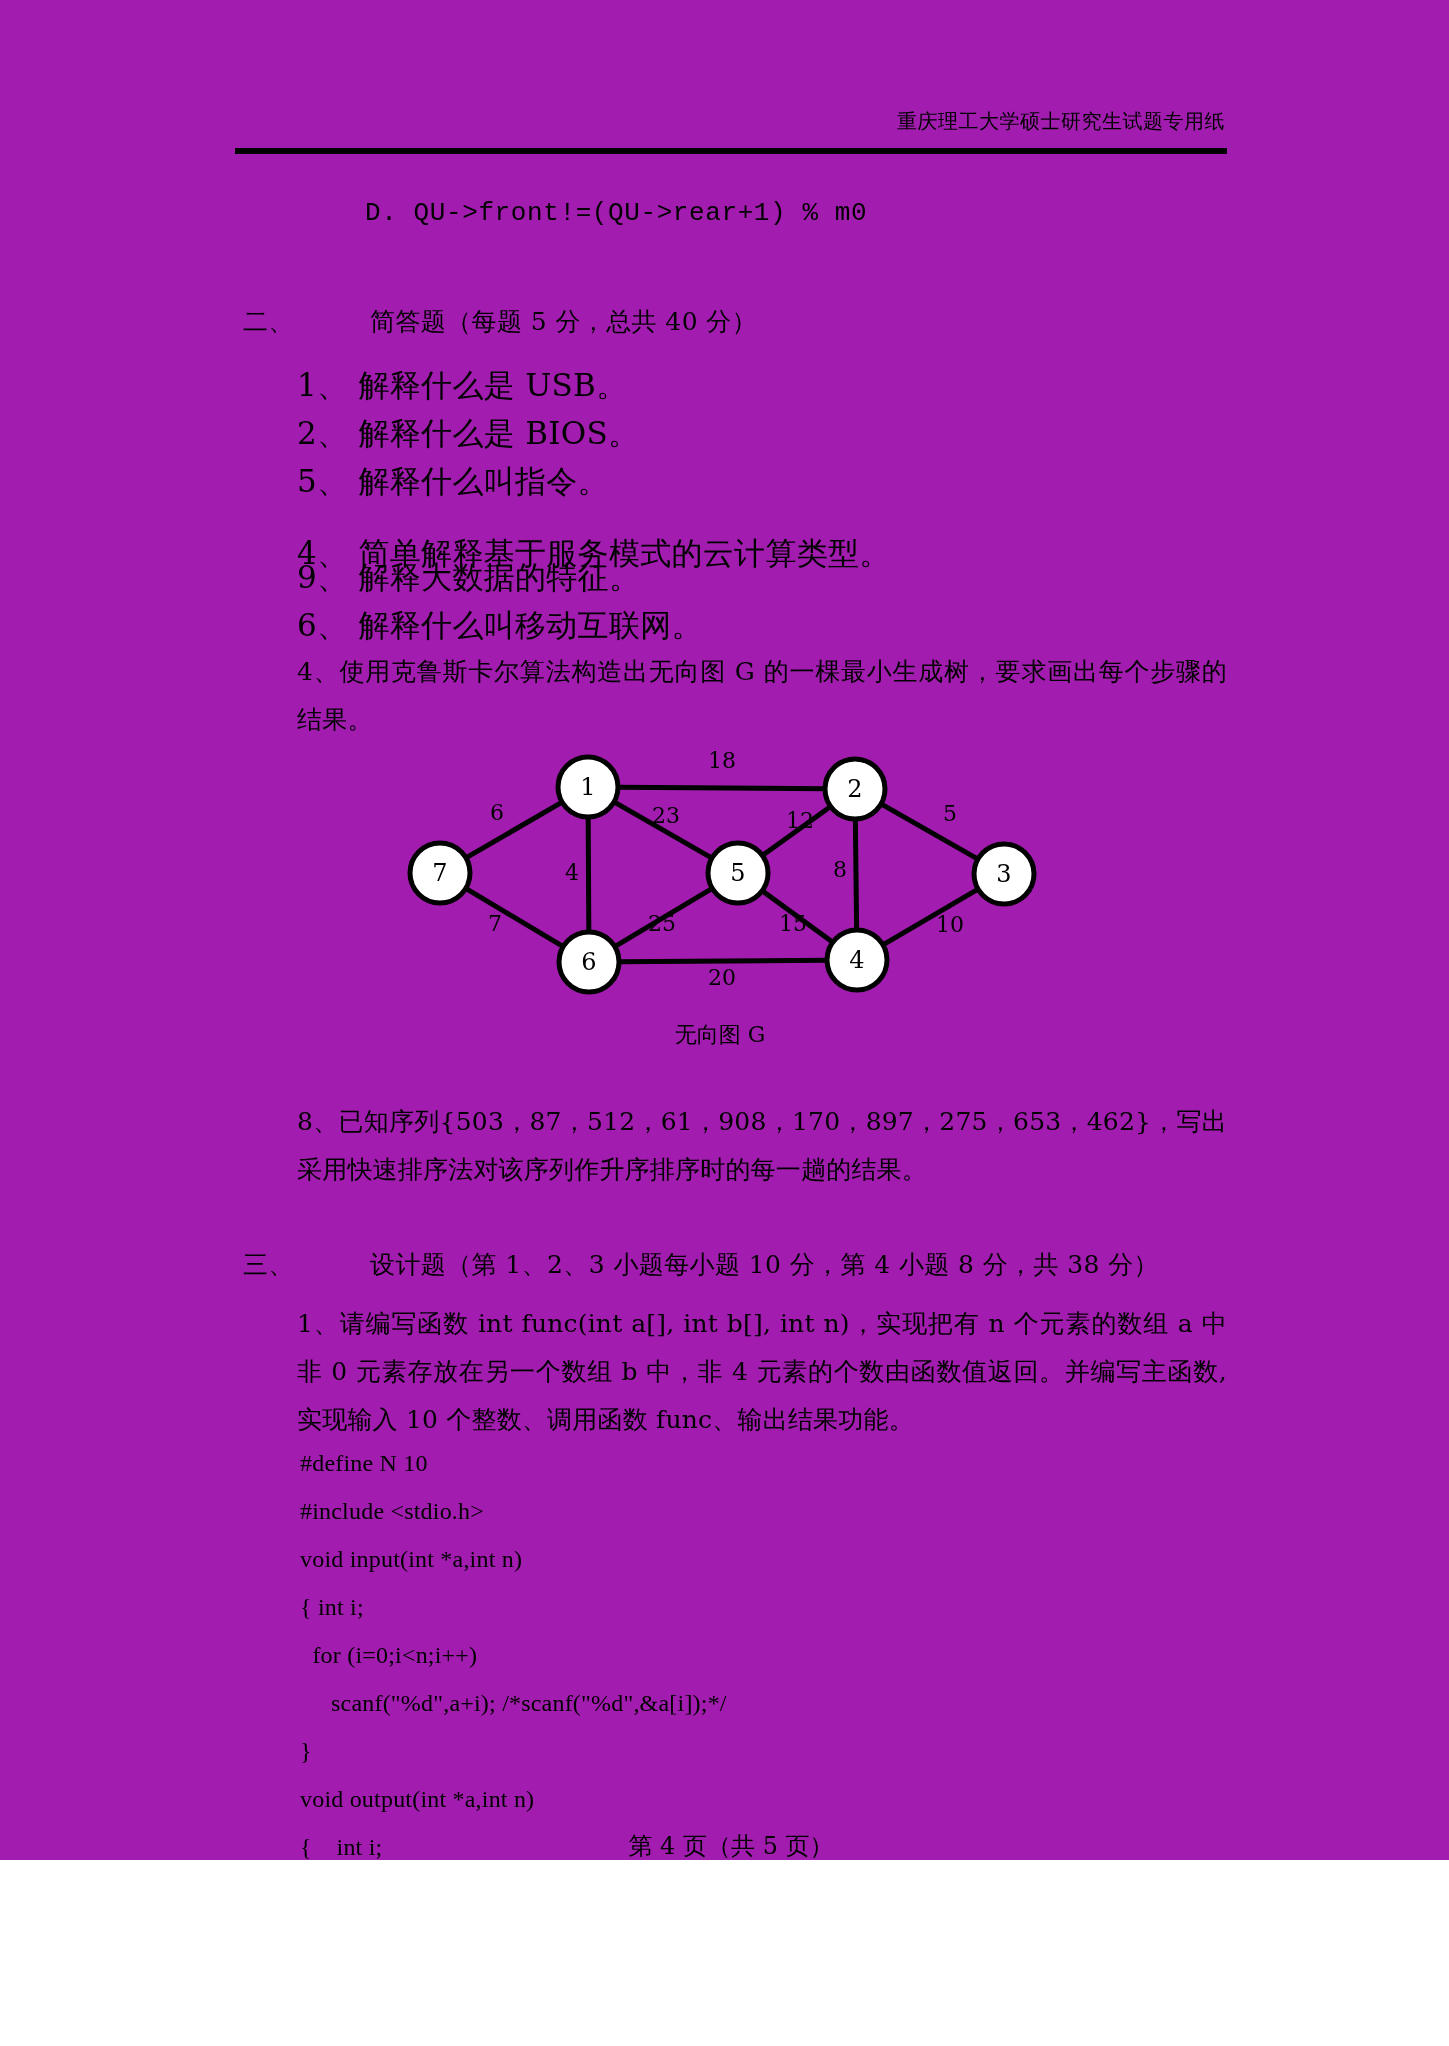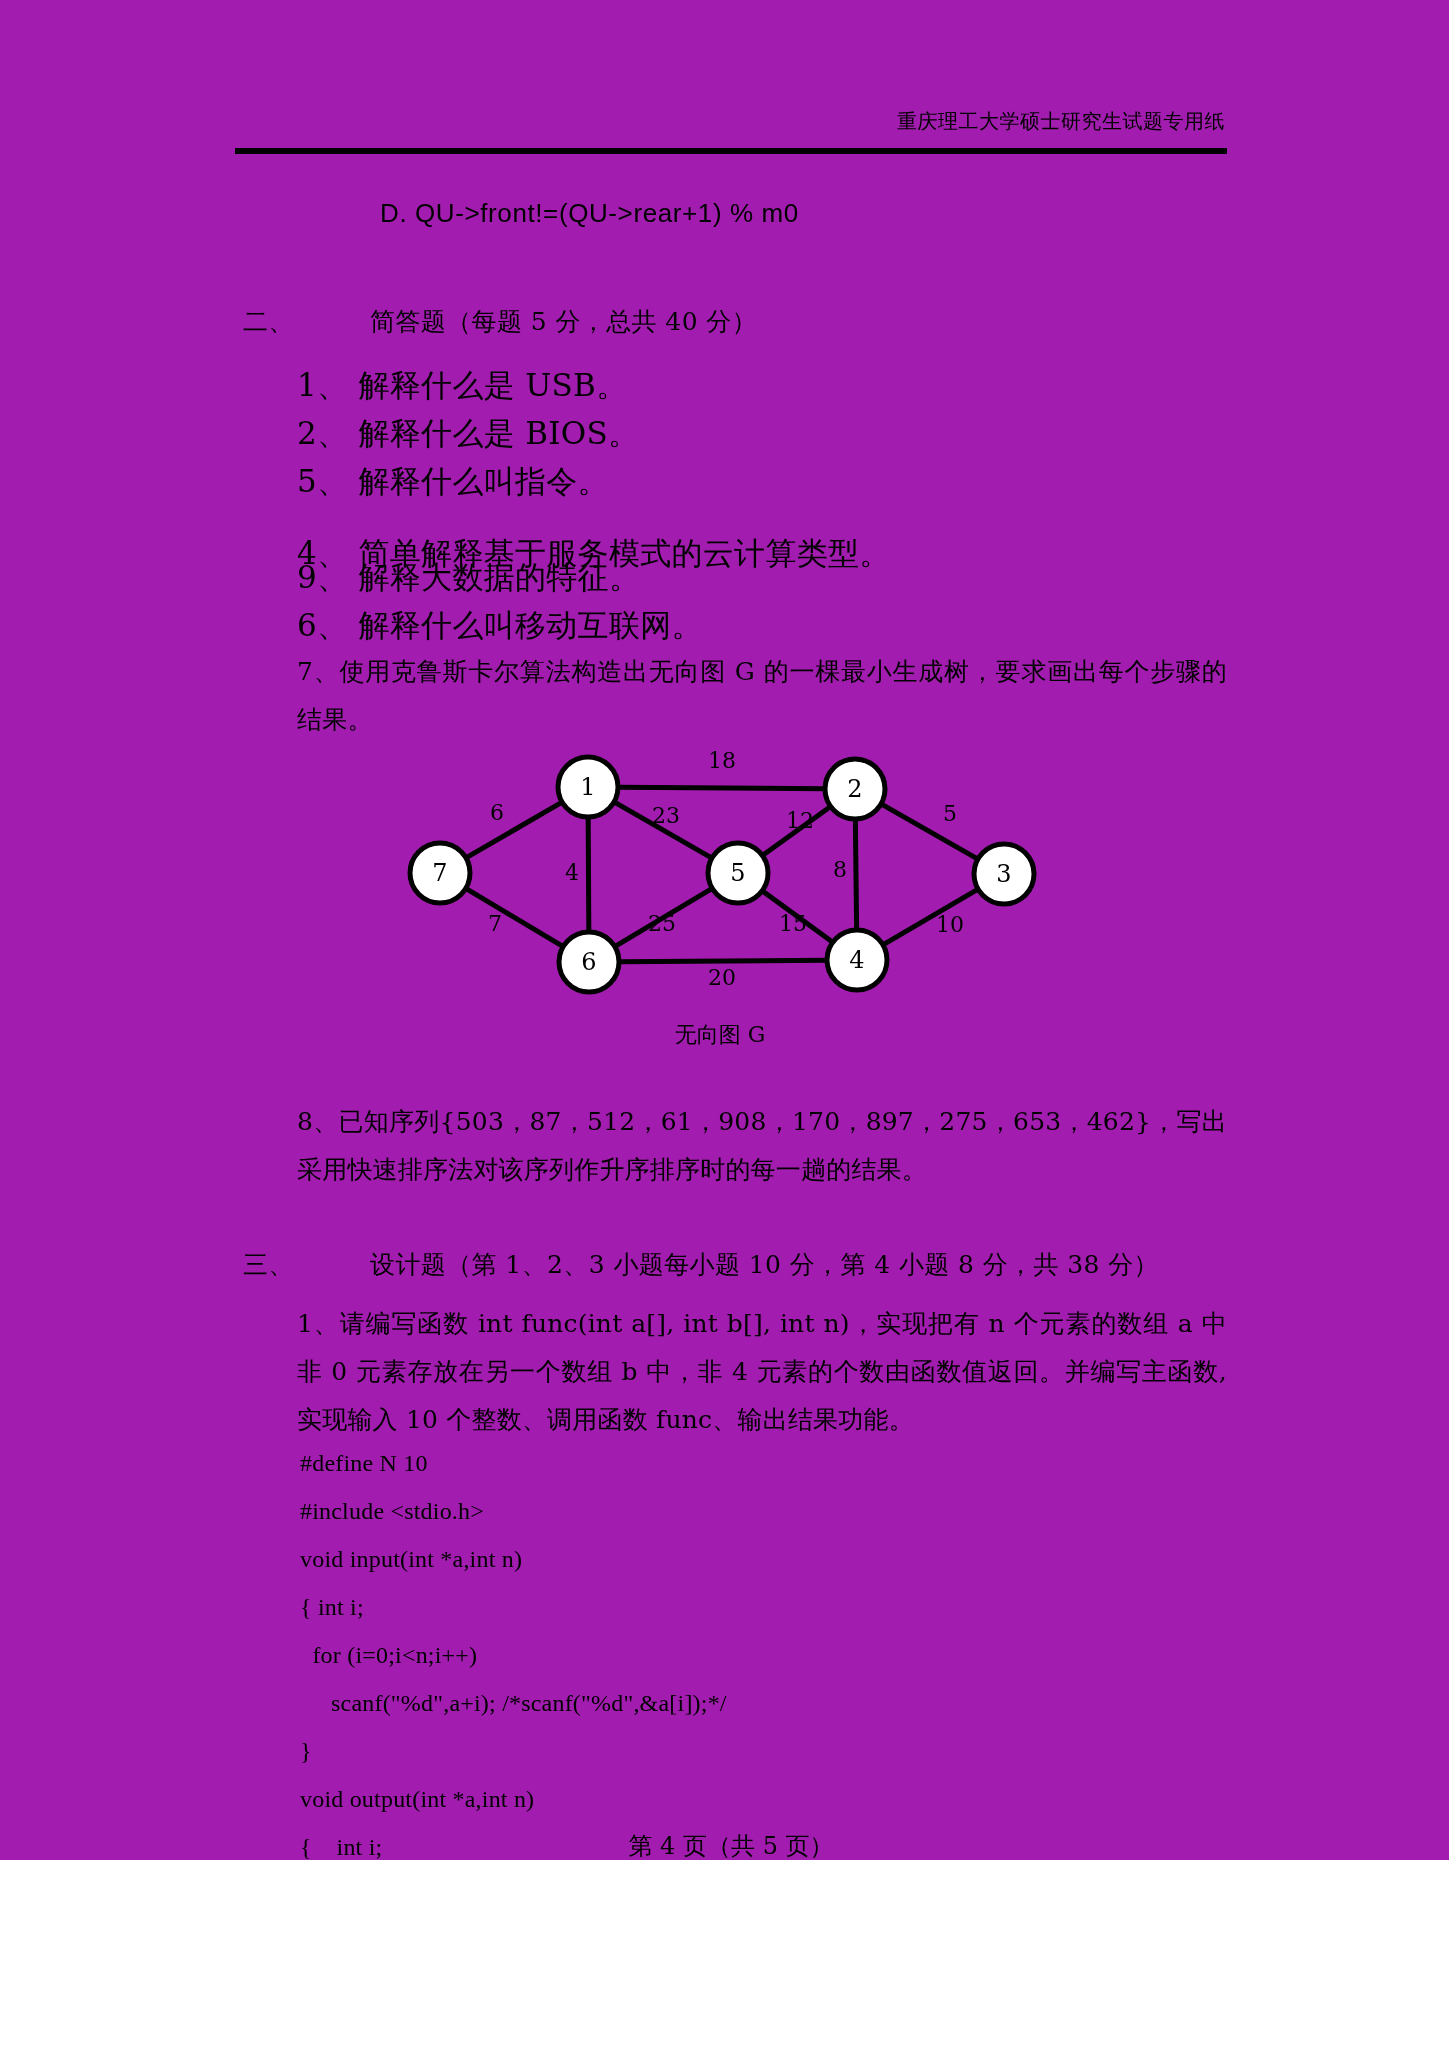--- a/index.html
+++ b/index.html
@@ -41,25 +41,25 @@
   }
 
   
   .txt {
     position: absolute;
     font-family: "DejaVu Serif", "Liberation Serif", serif;
     color: #000;
     white-space: nowrap;
   }
   .opt-d {
-    left: 380px;
+    left: 365px;
     top: 198px;
     font-size: 26px;
     letter-spacing: 0.6px;
-    font-family: Liberation Sans, sans-serif;
+    font-family: Liberation Mono, monospace;
   }
   .sec-head {
     font-size: 25px;
     letter-spacing: 0.4px;
   }
   .sec2 { left: 243px; top: 305px; text-align: center; }
   .sec3 { left: 243px; top: 1248px; }
 
   .qitem {
     font-size: 31px;
@@ -136,21 +136,21 @@
 
   <div class="txt sec-head sec2">二、　　　简答题（每题 5 分，总共 40 分）</div>
 
   <div class="txt qitem q1">1、  解释什么是 USB。</div>
   <div class="txt qitem q2">2、  解释什么是 BIOS。</div>
   <div class="txt qitem q3">5、  解释什么叫指令。</div>
   <div class="txt qitem q4">4、  简单解释基于服务模式的云计算类型。</div>
   <div class="txt qitem q5">9、  解释大数据的特征。</div>
   <div class="txt qitem q6">6、  解释什么叫移动互联网。</div>
 
-  <div class="wrapblock q7">7、使用克鲁斯卡尔算法构造出无向图 G 的一棵最小生成树，要求画出每个步骤的结果。</div>
+  <div class="wrapblock q7">4、使用克鲁斯卡尔算法构造出无向图 G 的一棵最小生成树，要求画出每个步骤的结果。</div>
 
   <div id="figure">
     <svg width="840" height="280" viewBox="0 0 840 280">
       <g id="edge-layer" stroke="#000" stroke-width="5" stroke-linecap="round" fill="none">
           <line x1="317.99915839084315" y1="52.22471279693515" x2="525.0008416091569" y2="53.77528720306485"></line>
           <line x1="262.0612430400378" y1="67.07252093619424" x2="165.93875695996218" y2="122.92747906380576"></line>
           <line x1="288.17142577266327" y1="81.99951021607632" x2="288.82857422733673" y2="197.00048978392368"></line>
           <line x1="314.02591286044407" y1="66.92152337332126" x2="411.97408713955593" y2="123.07847662667874"></line>
           <line x1="530.6302879922523" y1="71.49620349274196" x2="462.36971200774775" y2="120.50379650725804"></line>
           <line x1="581.058049684782" y1="68.8653303570904" x2="677.941950315218" y2="124.1346696429096"></line>

